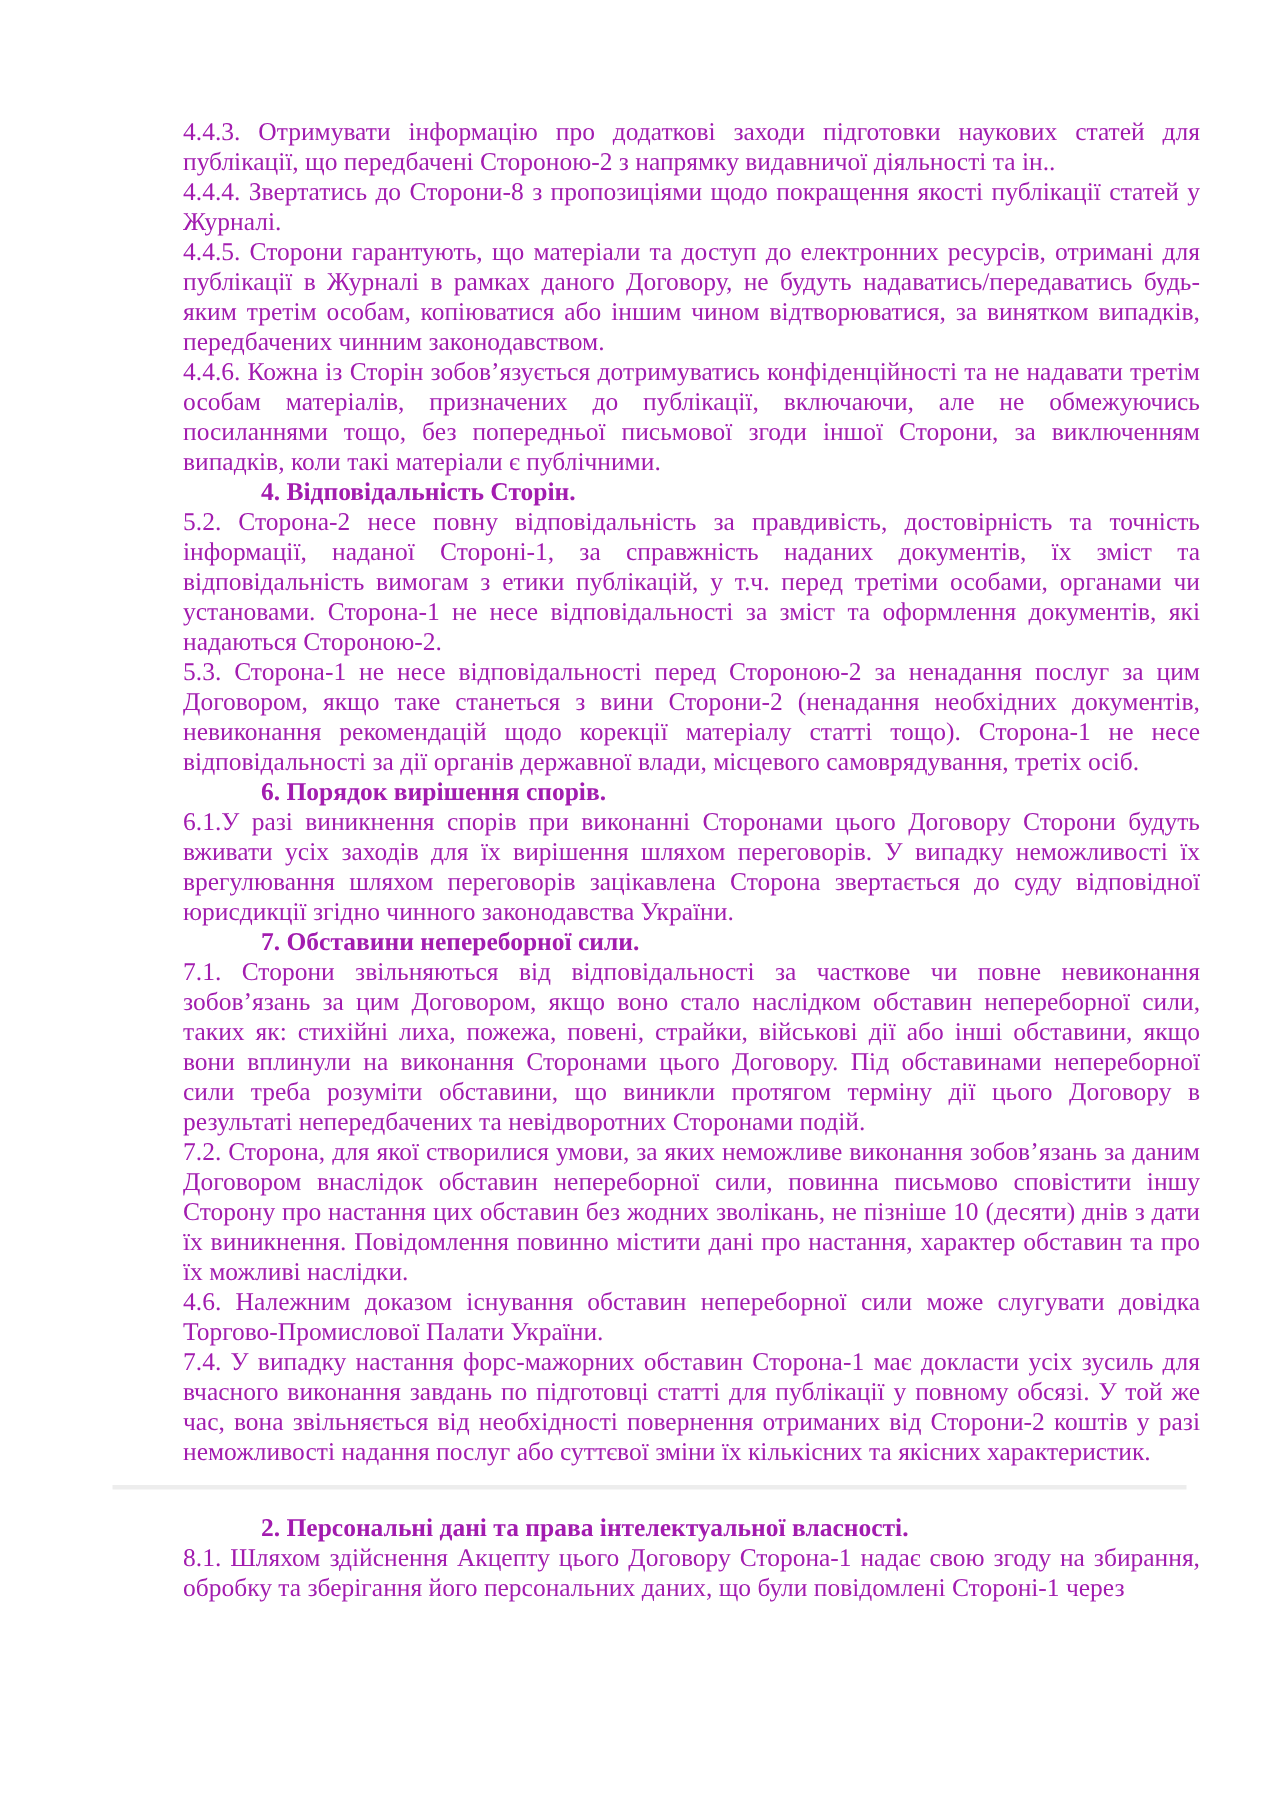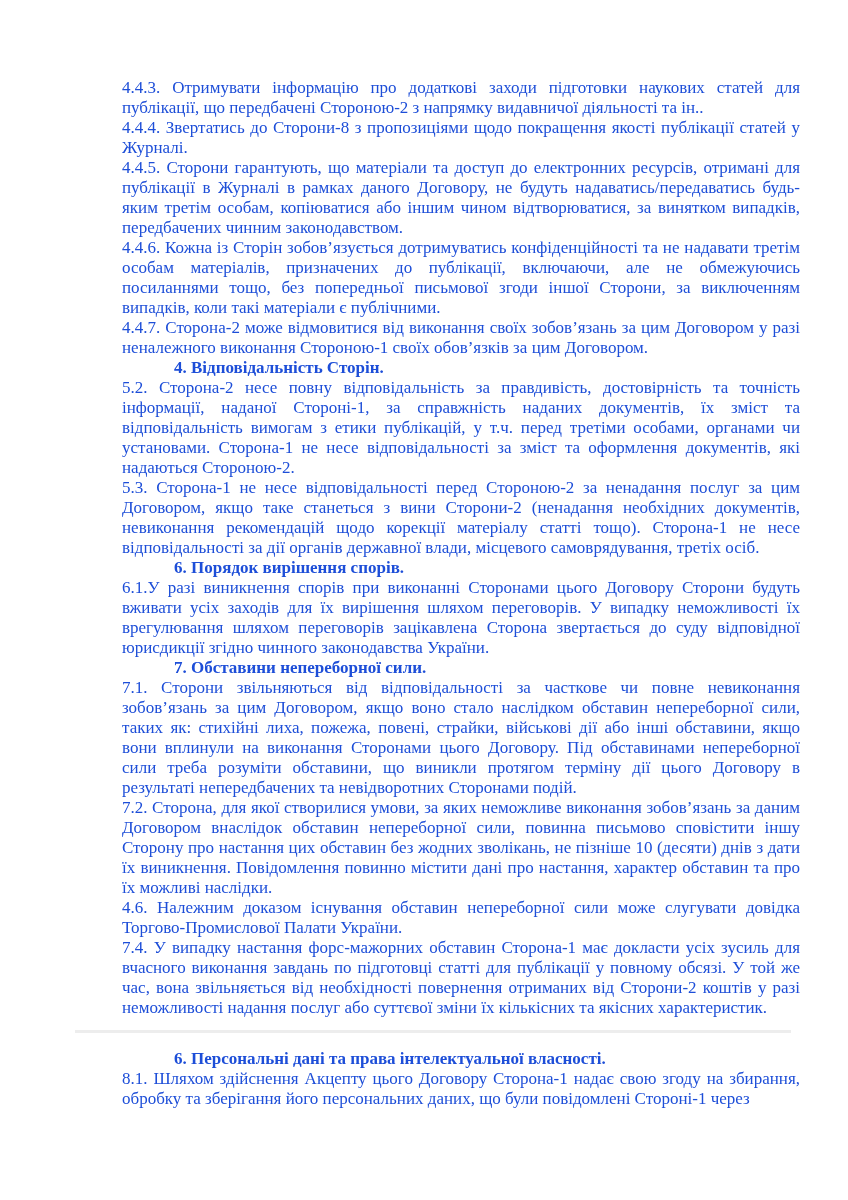--- a/index.html
+++ b/index.html
@@ -9,21 +9,21 @@
   }
   .page {
     position: relative;
     width: 848px;
     height: 1200px;
     background: #ffffff;
     overflow: hidden;
     font-family: "Liberation Serif", "DejaVu Serif", serif;
     font-size: 17px;
     line-height: 20px;
-    color: #1d4ed8;
+    color: #a21caf;
   }
   .content {
     position: absolute;
     left: 122px;
     top: 78px;
     width: 678px;
     text-align: justify;
   }
   p.paragraph {
     margin: 0;
@@ -52,28 +52,27 @@
 </style>
 </head>
 <body>
 
 <div class="page">
   <div class="content">
       <p class="paragraph">4.4.3. Отримувати інформацію про додаткові заходи підготовки наукових статей для публікації, що передбачені Стороною-2 з напрямку видавничої діяльності та ін..</p>
       <p class="paragraph">4.4.4. Звертатись до Сторони-8 з пропозиціями щодо покращення якості публікації статей у Журналі.</p>
       <p class="paragraph">4.4.5. Сторони гарантують, що матеріали та доступ до електронних ресурсів, отримані для публікації в Журналі в рамках даного Договору, не будуть надаватись/передаватись будь-яким третім особам, копіюватися або іншим чином відтворюватися, за винятком випадків, передбачених чинним законодавством.</p>
       <p class="paragraph">4.4.6. Кожна із Сторін зобов’язується дотримуватись конфіденційності та не надавати третім особам  матеріалів, призначених до публікації, включаючи, але не обмежуючись посиланнями тощо, без попередньої письмової згоди іншої Сторони, за виключенням випадків, коли такі матеріали є публічними.</p>
-      <p class="paragraph">4.4.7. Сторона-2 може відмовитися від виконання своїх зобов’язань за цим Договором у разі неналежного виконання Стороною-1 своїх обов’язків за цим Договором.</p>
       <h2 class="heading">4. Відповідальність Сторін.</h2>
       <p class="paragraph">5.2. Сторона-2 несе повну відповідальність за правдивість, достовірність та точність інформації, наданої Стороні-1, за справжність наданих документів, їх зміст та відповідальність вимогам з етики публікацій, у т.ч. перед третіми особами, органами чи установами. Сторона-1 не несе відповідальності за зміст та оформлення документів, які надаються Стороною-2.</p>
       <p class="paragraph">5.3. Сторона-1 не несе відповідальності перед Стороною-2 за ненадання послуг за цим Договором, якщо таке станеться з вини Сторони-2 (ненадання необхідних документів, невиконання рекомендацій щодо корекції матеріалу статті тощо). Сторона-1 не несе відповідальності за дії органів державної влади, місцевого самоврядування, третіх осіб.</p>
       <h2 class="heading">6. Порядок вирішення спорів.</h2>
       <p class="paragraph">6.1.У разі виникнення спорів при виконанні Сторонами цього Договору Сторони будуть вживати усіх заходів для їх вирішення шляхом переговорів. У випадку неможливості їх врегулювання шляхом переговорів зацікавлена Сторона звертається до суду відповідної юрисдикції згідно чинного законодавства України.</p>
       <h2 class="heading">7. Обставини непереборної сили.</h2>
       <p class="paragraph">7.1. Сторони звільняються від відповідальності за часткове чи повне невиконання зобов’язань за цим Договором, якщо воно стало наслідком обставин непереборної сили, таких як: стихійні лиха, пожежа, повені, страйки, військові дії або інші обставини, якщо вони вплинули на виконання Сторонами цього Договору. Під обставинами непереборної сили треба розуміти обставини, що виникли протягом терміну дії цього Договору в результаті непередбачених та невідворотних Сторонами подій.</p>
       <p class="paragraph">7.2. Сторона, для якої створилися умови, за яких неможливе виконання зобов’язань за даним Договором внаслідок обставин непереборної сили, повинна письмово сповістити іншу Сторону про настання цих обставин без жодних зволікань, не пізніше 10 (десяти) днів з дати їх виникнення. Повідомлення повинно містити дані про настання, характер обставин та про їх можливі наслідки.</p>
       <p class="paragraph">4.6. Належним доказом існування обставин непереборної сили може слугувати довідка Торгово-Промислової Палати України.</p>
       <p class="paragraph">7.4. У випадку настання форс-мажорних обставин Сторона-1 має докласти усіх зусиль для вчасного виконання завдань по підготовці статті для публікації у повному обсязі. У той же час, вона звільняється від необхідності повернення отриманих від Сторони-2 коштів у разі неможливості надання послуг або суттєвої зміни їх кількісних та якісних характеристик.</p>
       <div class="divider" style="background: rgb(237, 237, 237);"></div>
-      <h2 class="heading space-before">6. Персональні дані та права інтелектуальної власності.</h2>
+      <h2 class="heading space-before">2. Персональні дані та права інтелектуальної власності.</h2>
       <p class="paragraph">8.1. Шляхом здійснення Акцепту цього Договору Сторона-1 надає свою згоду на збирання, обробку та зберігання його персональних даних, що були повідомлені Стороні-1 через</p>
     </div>
 </div>
 
 </body></html>

